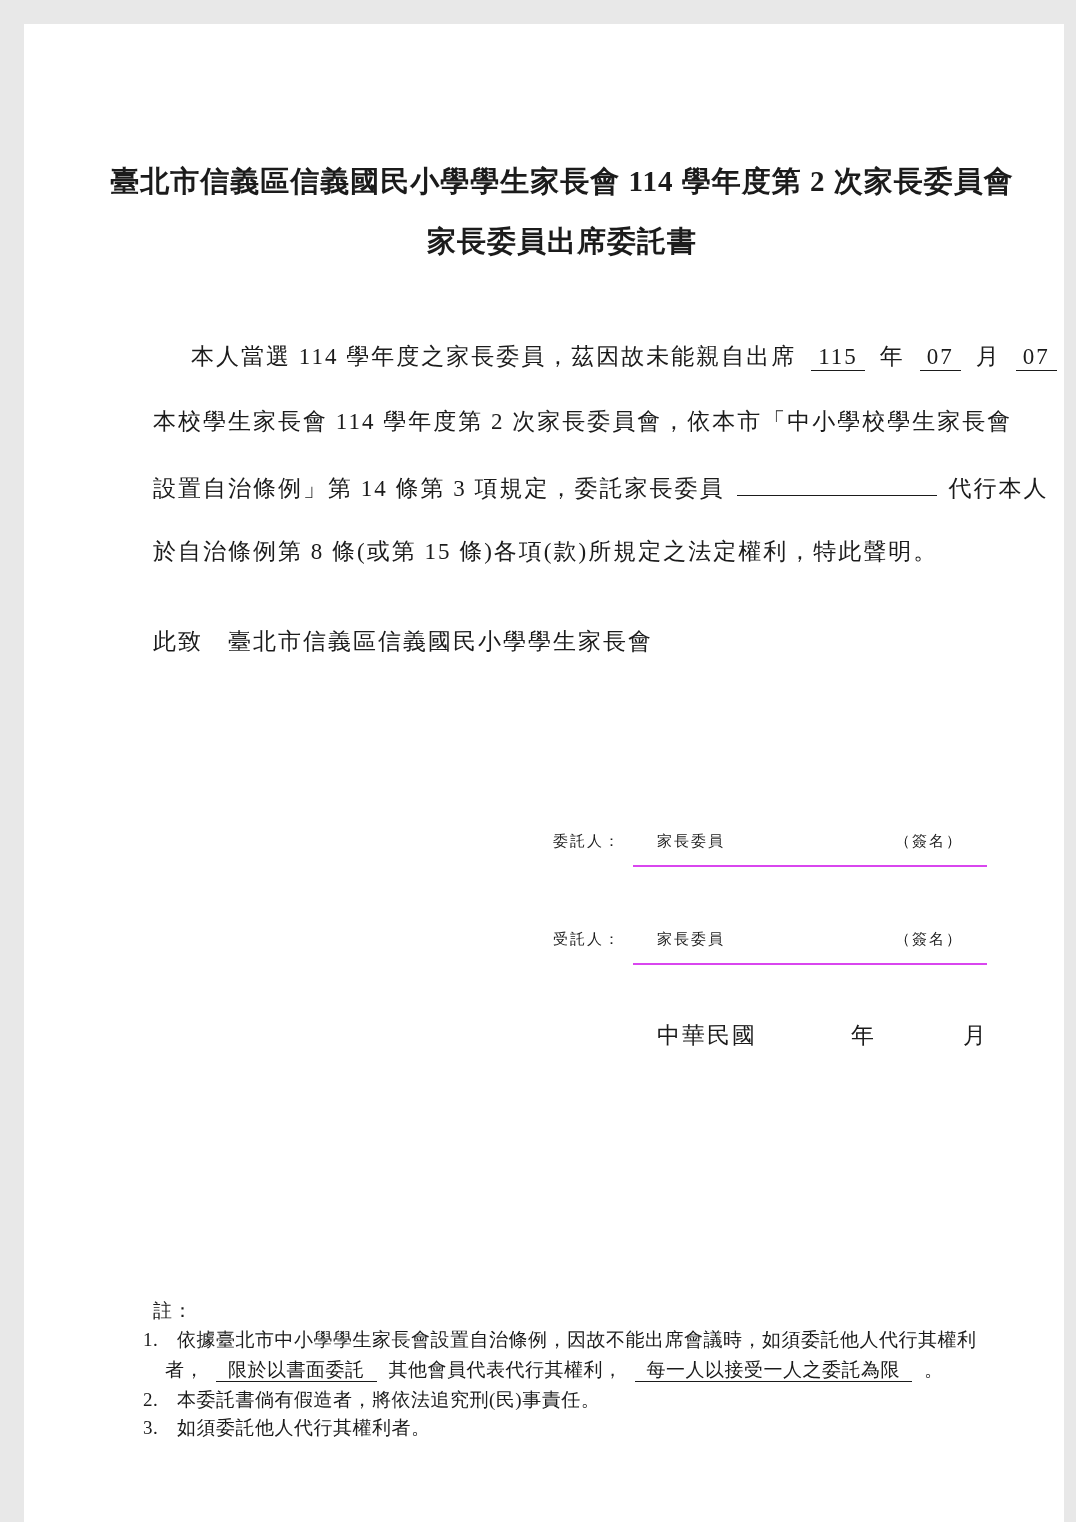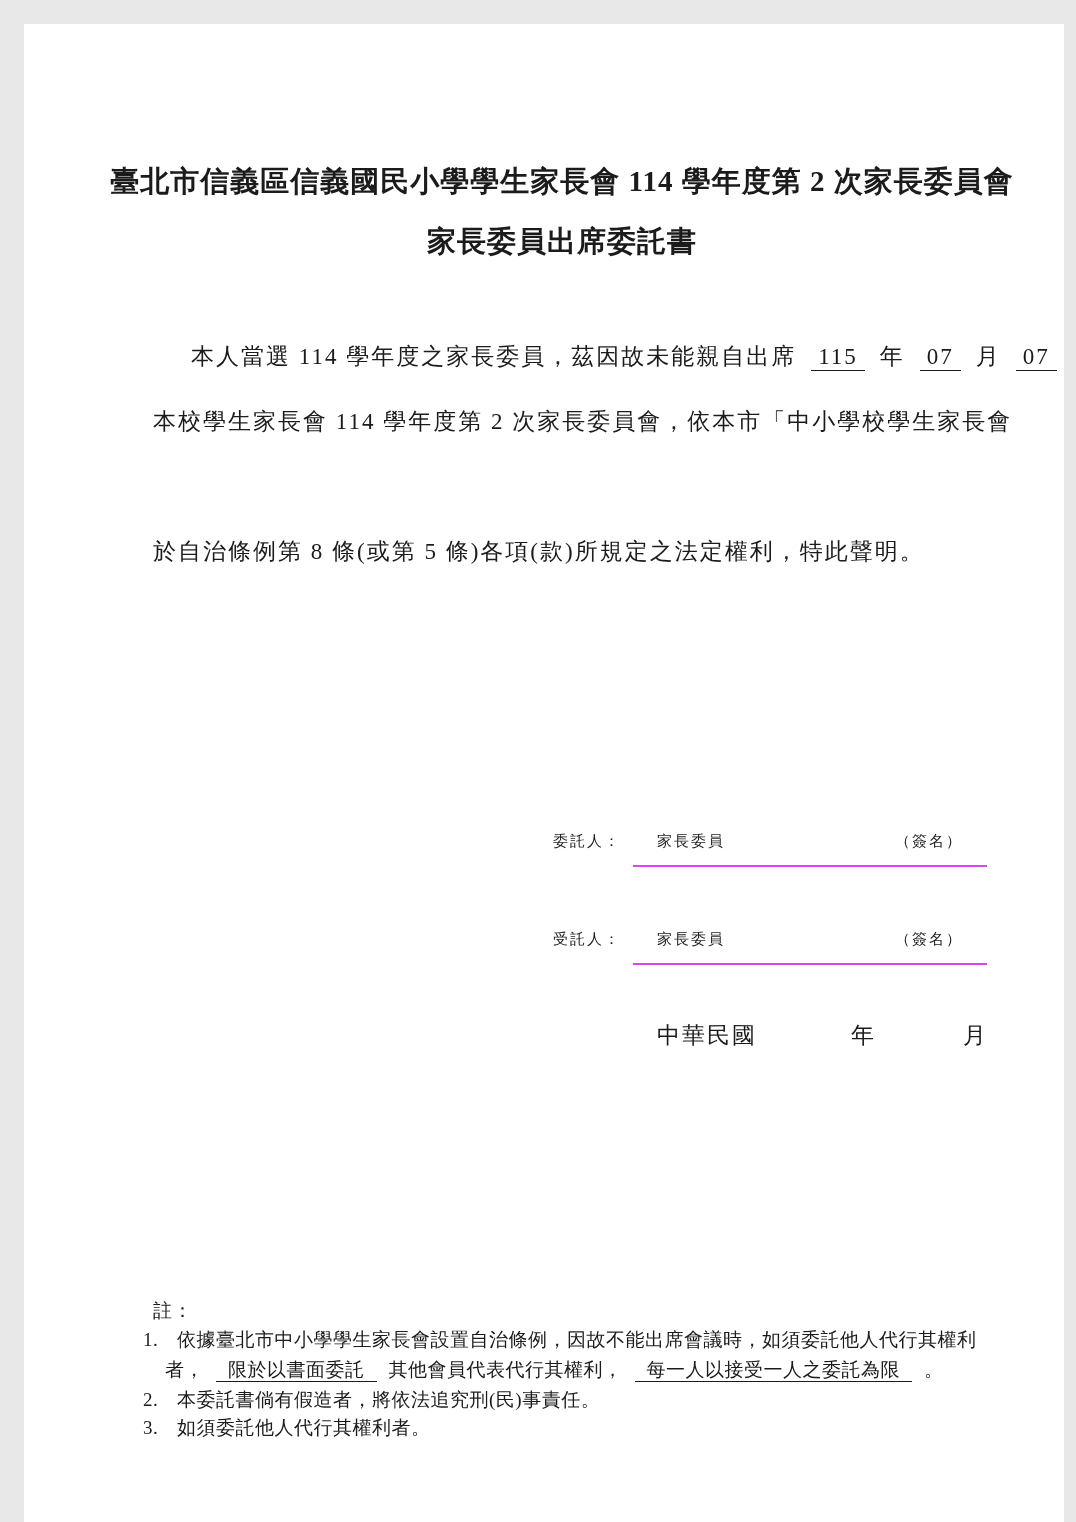--- a/index.html
+++ b/index.html
@@ -102,24 +102,30 @@
   <div class="abs title-line" style="top:186px">
     <span>家長委員出席委託書</span>
   </div>
 
   <div class="abs body-line" style="top:305px; padding-left:50px">
     <span>本人當選 114 學年度之家長委員，茲因故未能親自出席</span><span class="u-num">115</span><span>年</span><span class="u-num">07</span><span>月</span><span class="u-num">07</span><span>日</span>
   </div>
   <div class="abs body-line" style="top:370px">
     <span>本校學生家長會 114 學年度第 2 次家長委員會，依本市「中小學校學生家長會</span>
   </div>
+  <div class="abs body-line" style="top:435px">
+    <span>設置自治條例」第 14 條第 3 項規定，委託家長委員</span><span class="blank-field"></span><span>代行本人</span>
+  </div>
   <div class="abs body-line" style="top:500px">
-    <span>於自治條例第 8 條(或第 5 條)各項(款)所規定之法定權利，特此聲明。</span>
+    <span>於自治條例第 8 條(或第 15 條)各項(款)所規定之法定權利，特此聲明。</span>
   </div>
 
+  <div class="abs salutation" style="top:590px">
+    <span>此致　臺北市信義區信義國民小學學生家長會</span>
+  </div>
 
   <div class="abs sig-row" style="top:772px">
     <span class="sig-label">委託人：</span>
     <span class="sig-line">
       <span>家長委員</span>
       <span>（簽名）</span>
     </span>
   </div>
   <div class="abs sig-row" style="top:870px">
     <span class="sig-label">受託人：</span>

